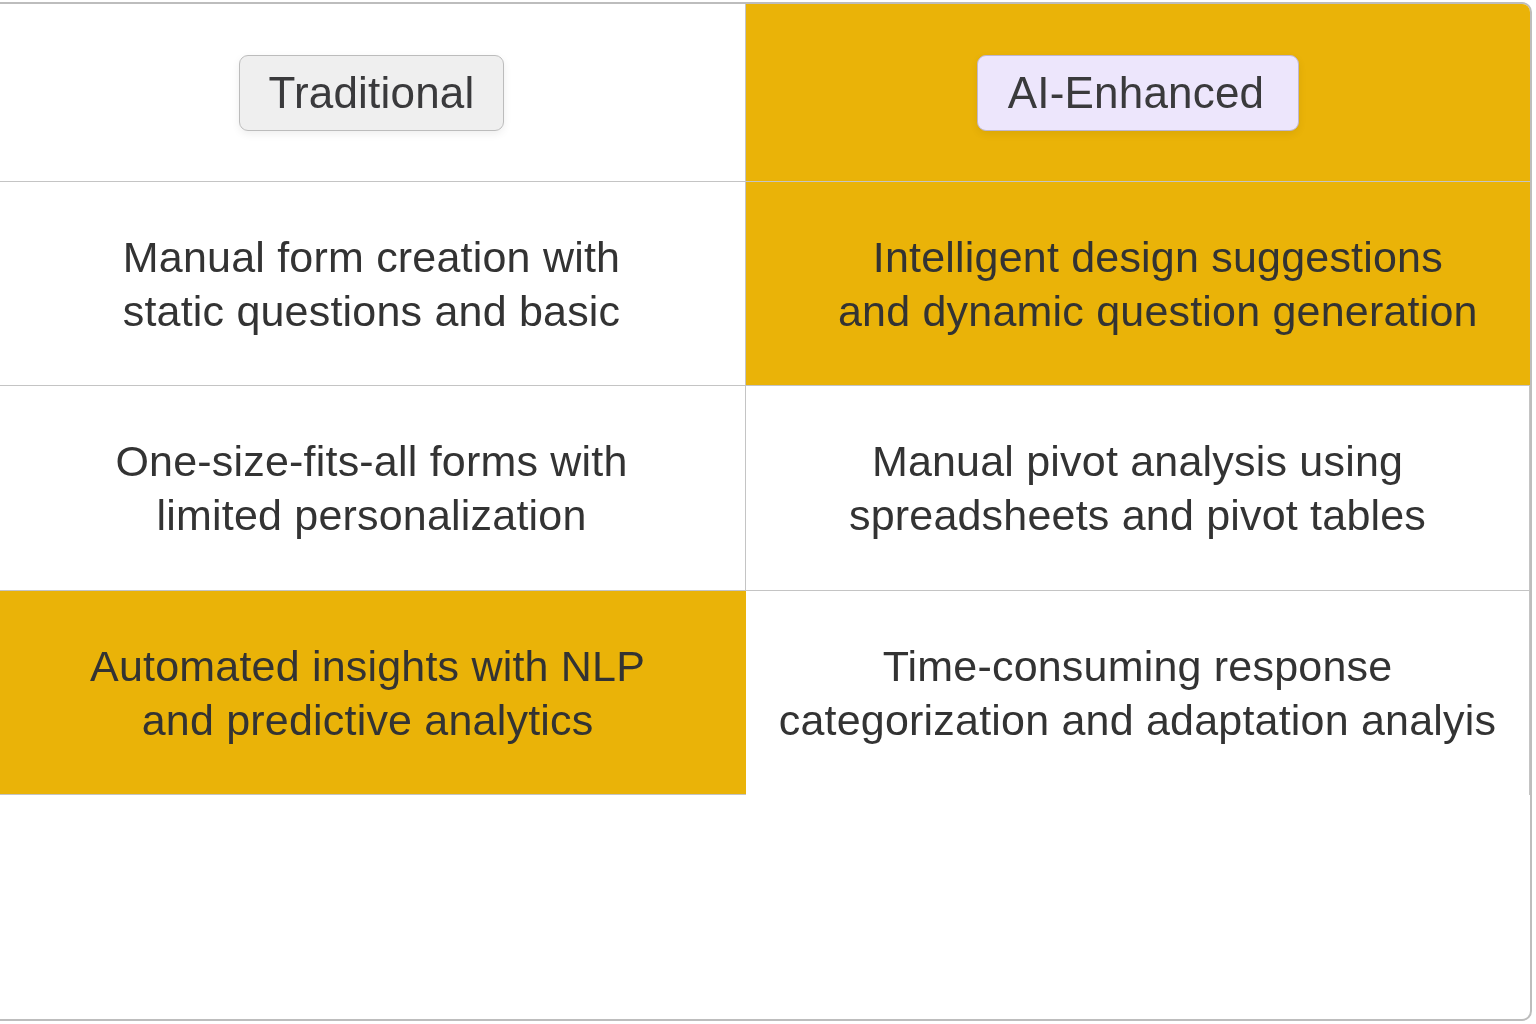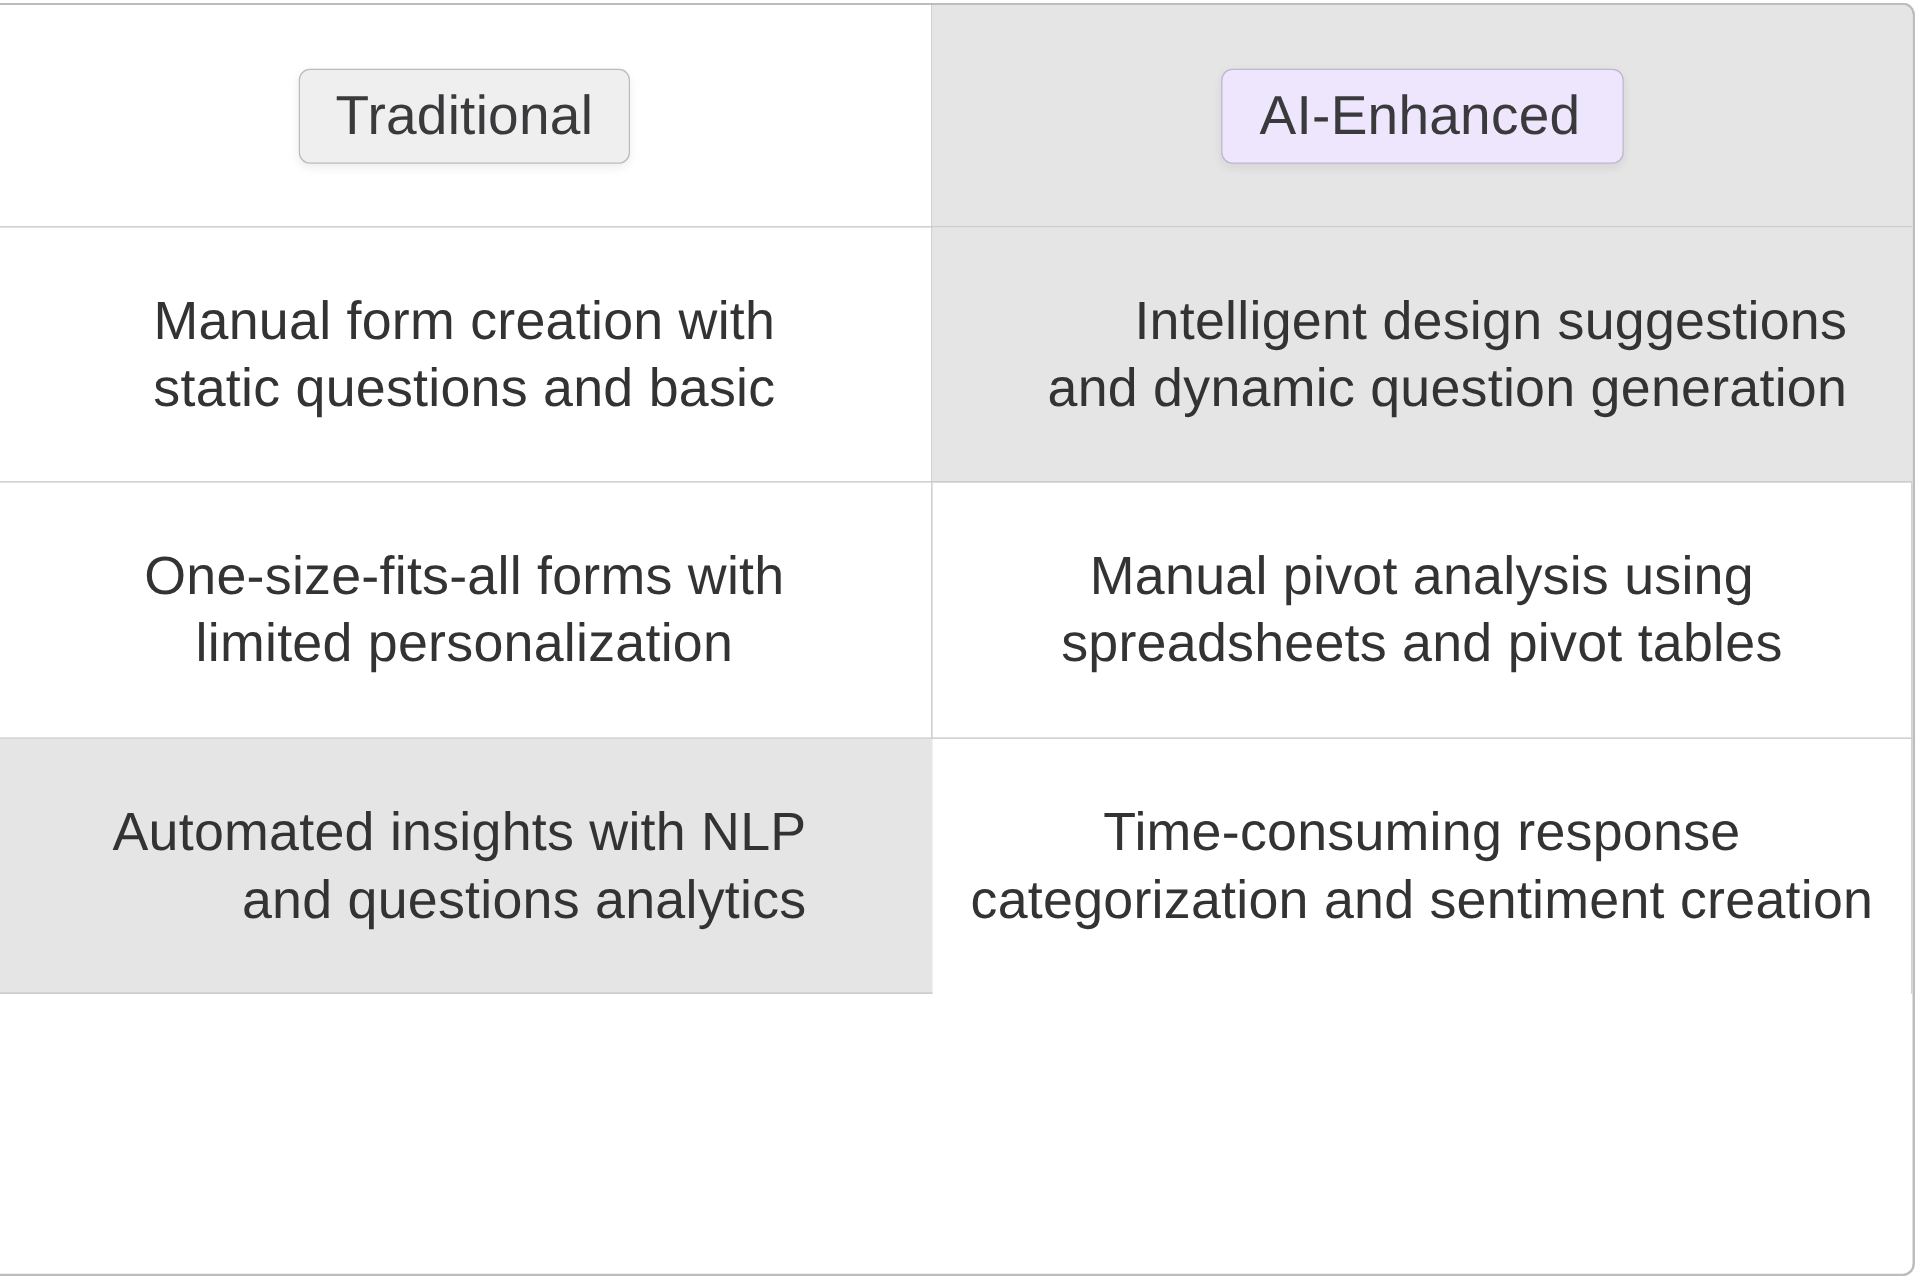--- a/index.html
+++ b/index.html
@@ -37,23 +37,23 @@
       display: flex;
       align-items: center;
     }
     .cell.left {
       border-right: 1.5px solid #c4c4c4;
       justify-content: center;
       text-align: center;
     }
     .cell.right {
       justify-content: flex-start;
-      text-align: right;
+      text-align: center;
       padding-left: 92px;
-      background: #e5e5e5;
+      background: #eab308;
     }
     .row-last .cell, .cell.last {
       border-bottom: none;
     }
     .header-cell.right {
       justify-content: center;
       padding-left: 0;
     }
     .pill {
       display: inline-block;
@@ -108,20 +108,20 @@
     <span class="text">One-size-fits-all forms with
 limited personalization</span>
   </div>
 
   <div class="cell left">
     <span class="text">Manual pivot analysis using
 spreadsheets and pivot tables</span>
   </div>
   <div class="cell right">
     <span class="text">Automated insights with NLP
-and questions analytics</span>
+and predictive analytics</span>
   </div>
 
   <div class="cell left last">
     <span class="text">Time-consuming response
-categorization and sentiment creation</span>
+categorization and adaptation analyis</span>
   </div>
 </div>
 
 </body></html>

